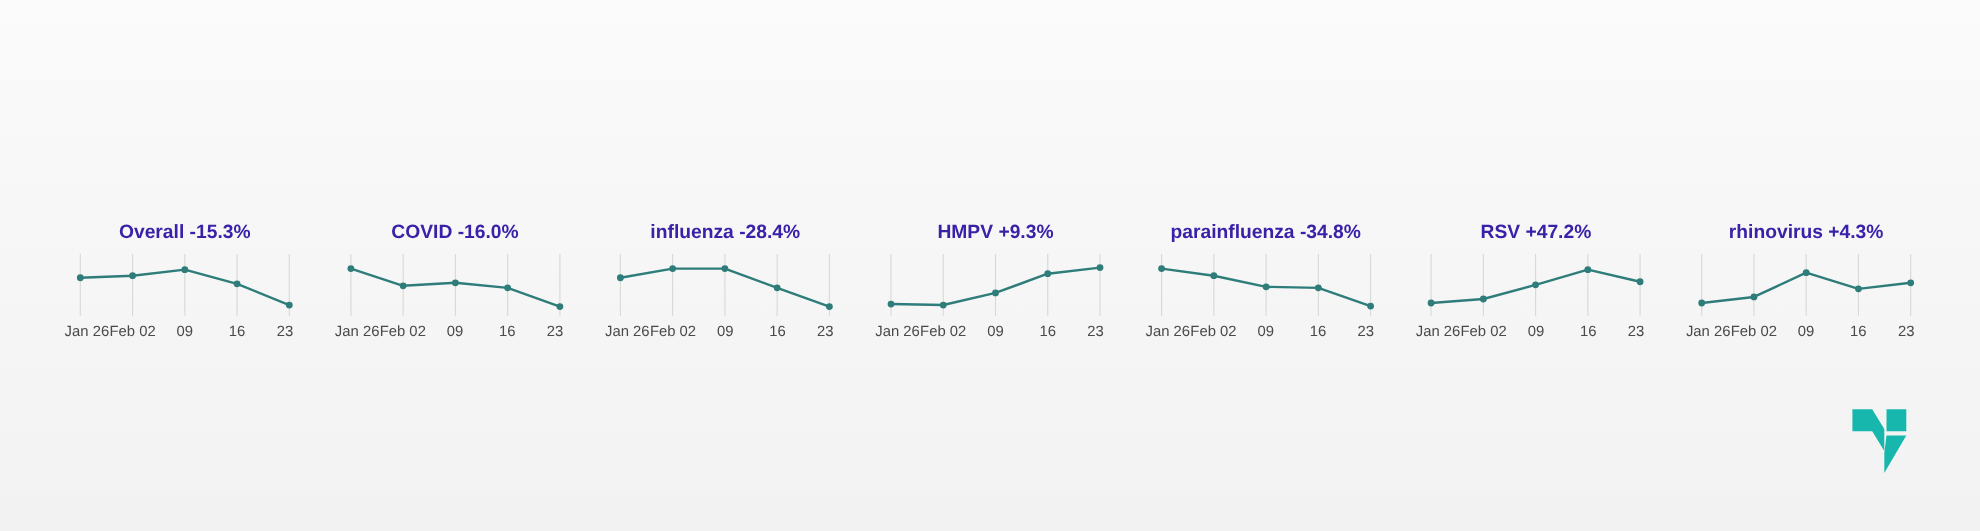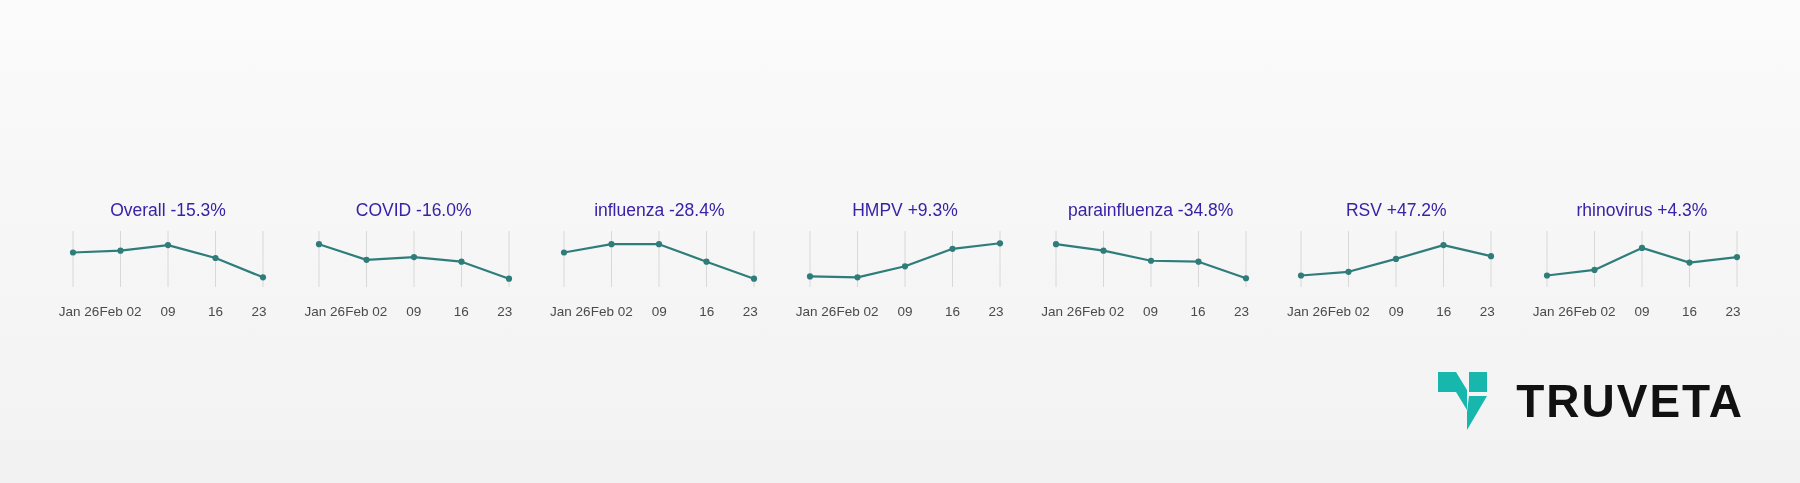--- a/index.html
+++ b/index.html
@@ -43,38 +43,38 @@
   .panel {
     width: 236px;
     box-sizing: border-box;
     display: flex;
     flex-direction: column;
     align-items: center;
   }
   .panel-label {
     font-size: 17.5px;
     color: #3a21a8;
-    font-weight: 400;
+    font-weight: 700;
     white-space: nowrap;
     margin-bottom: 6px;
     text-align: right;
   }
   .spark-wrap {
     position: relative;
     width: 218px;
     height: 62px;
   }
   .spark-wrap svg {
     display: block;
   }
   .axis {
     position: relative;
     width: 218px;
     height: 18px;
-    margin-top: 15px;
+    margin-top: 4px;
   }
   .axis span {
     position: absolute;
     top: 0;
     font-size: 13.5px;
     color: #4a4a4a;
     transform: translateX(-50%);
     white-space: nowrap;
   }
   .footer {
@@ -296,16 +296,15 @@
   </div>
 
   <div class="logo">
     <span class="logo-mark">
       <svg viewBox="0 0 62 66" width="62" height="66" aria-hidden="true">
         <path d="M2 4 L20 4 L31 22 L31 42 L20 24 L2 24 Z" fill="#18b7ae"></path>
         <path d="M33 4 L51 4 L51 24 L33 24 Z" fill="#18b7ae"></path>
         <path d="M33 28 L51 28 L31 62 L31 44 Z" fill="#18b7ae"></path>
       </svg>
     </span>
-    <span class="logo-text">TRUVETA</span>
   </div>
 
 </div>
 
 </body></html>

